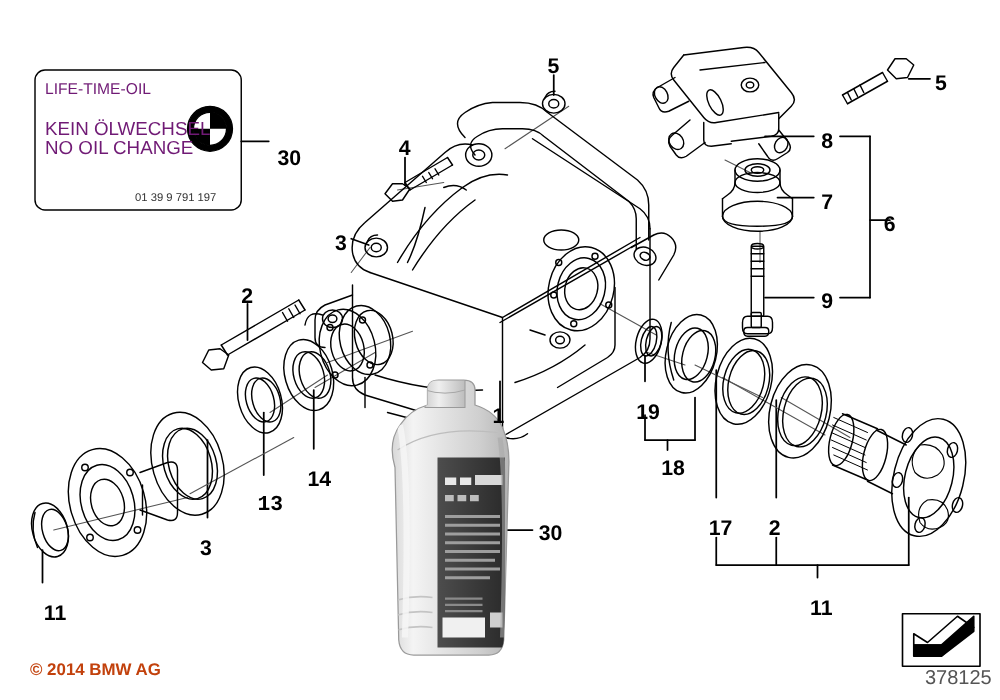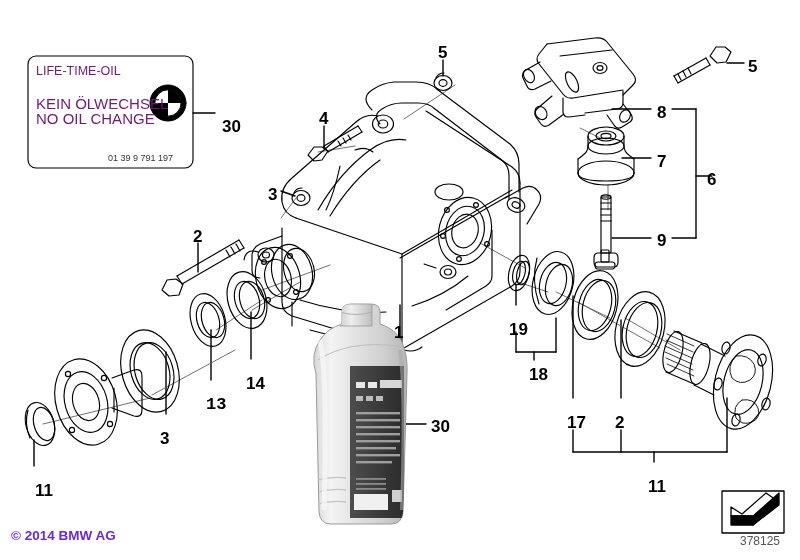--- a/index.html
+++ b/index.html
@@ -35,32 +35,32 @@
     font-family: "Liberation Sans", sans-serif;
     color: #701a75;
     white-space: nowrap;
   }
   #lbl-title  { left: 36px;  top: 64px;  font-size: 12.5px; }
   #lbl-l1     { left: 36px;  top: 95px;  font-size: 15px; }
   #lbl-l2     { left: 36px;  top: 110px; font-size: 15px; }
   #lbl-pn     { left: 108px; top: 153px; font-size: 9px; color: #333; text-align: center; }
   #copyright {
     position: absolute;
-    left: 11px; top: 528px;
+    left: 24px; top: 528px;
     font-family: "Liberation Sans", sans-serif;
     font-weight: bold;
     font-size: 13.5px;
-    color: #6d28d9;
+    color: #c2410c;
     white-space: nowrap;
   }
   #diagram-id {
     position: absolute;
     left: 740px; top: 534px;
     font-family: "Liberation Sans", sans-serif;
-    font-size: 12px;
+    font-size: 16px;
     color: #555555;
     white-space: nowrap;
   }
 </style>
 </head>
 <body>
 
 <div id="page">
 
   <svg id="art" viewBox="0 0 800 560">

